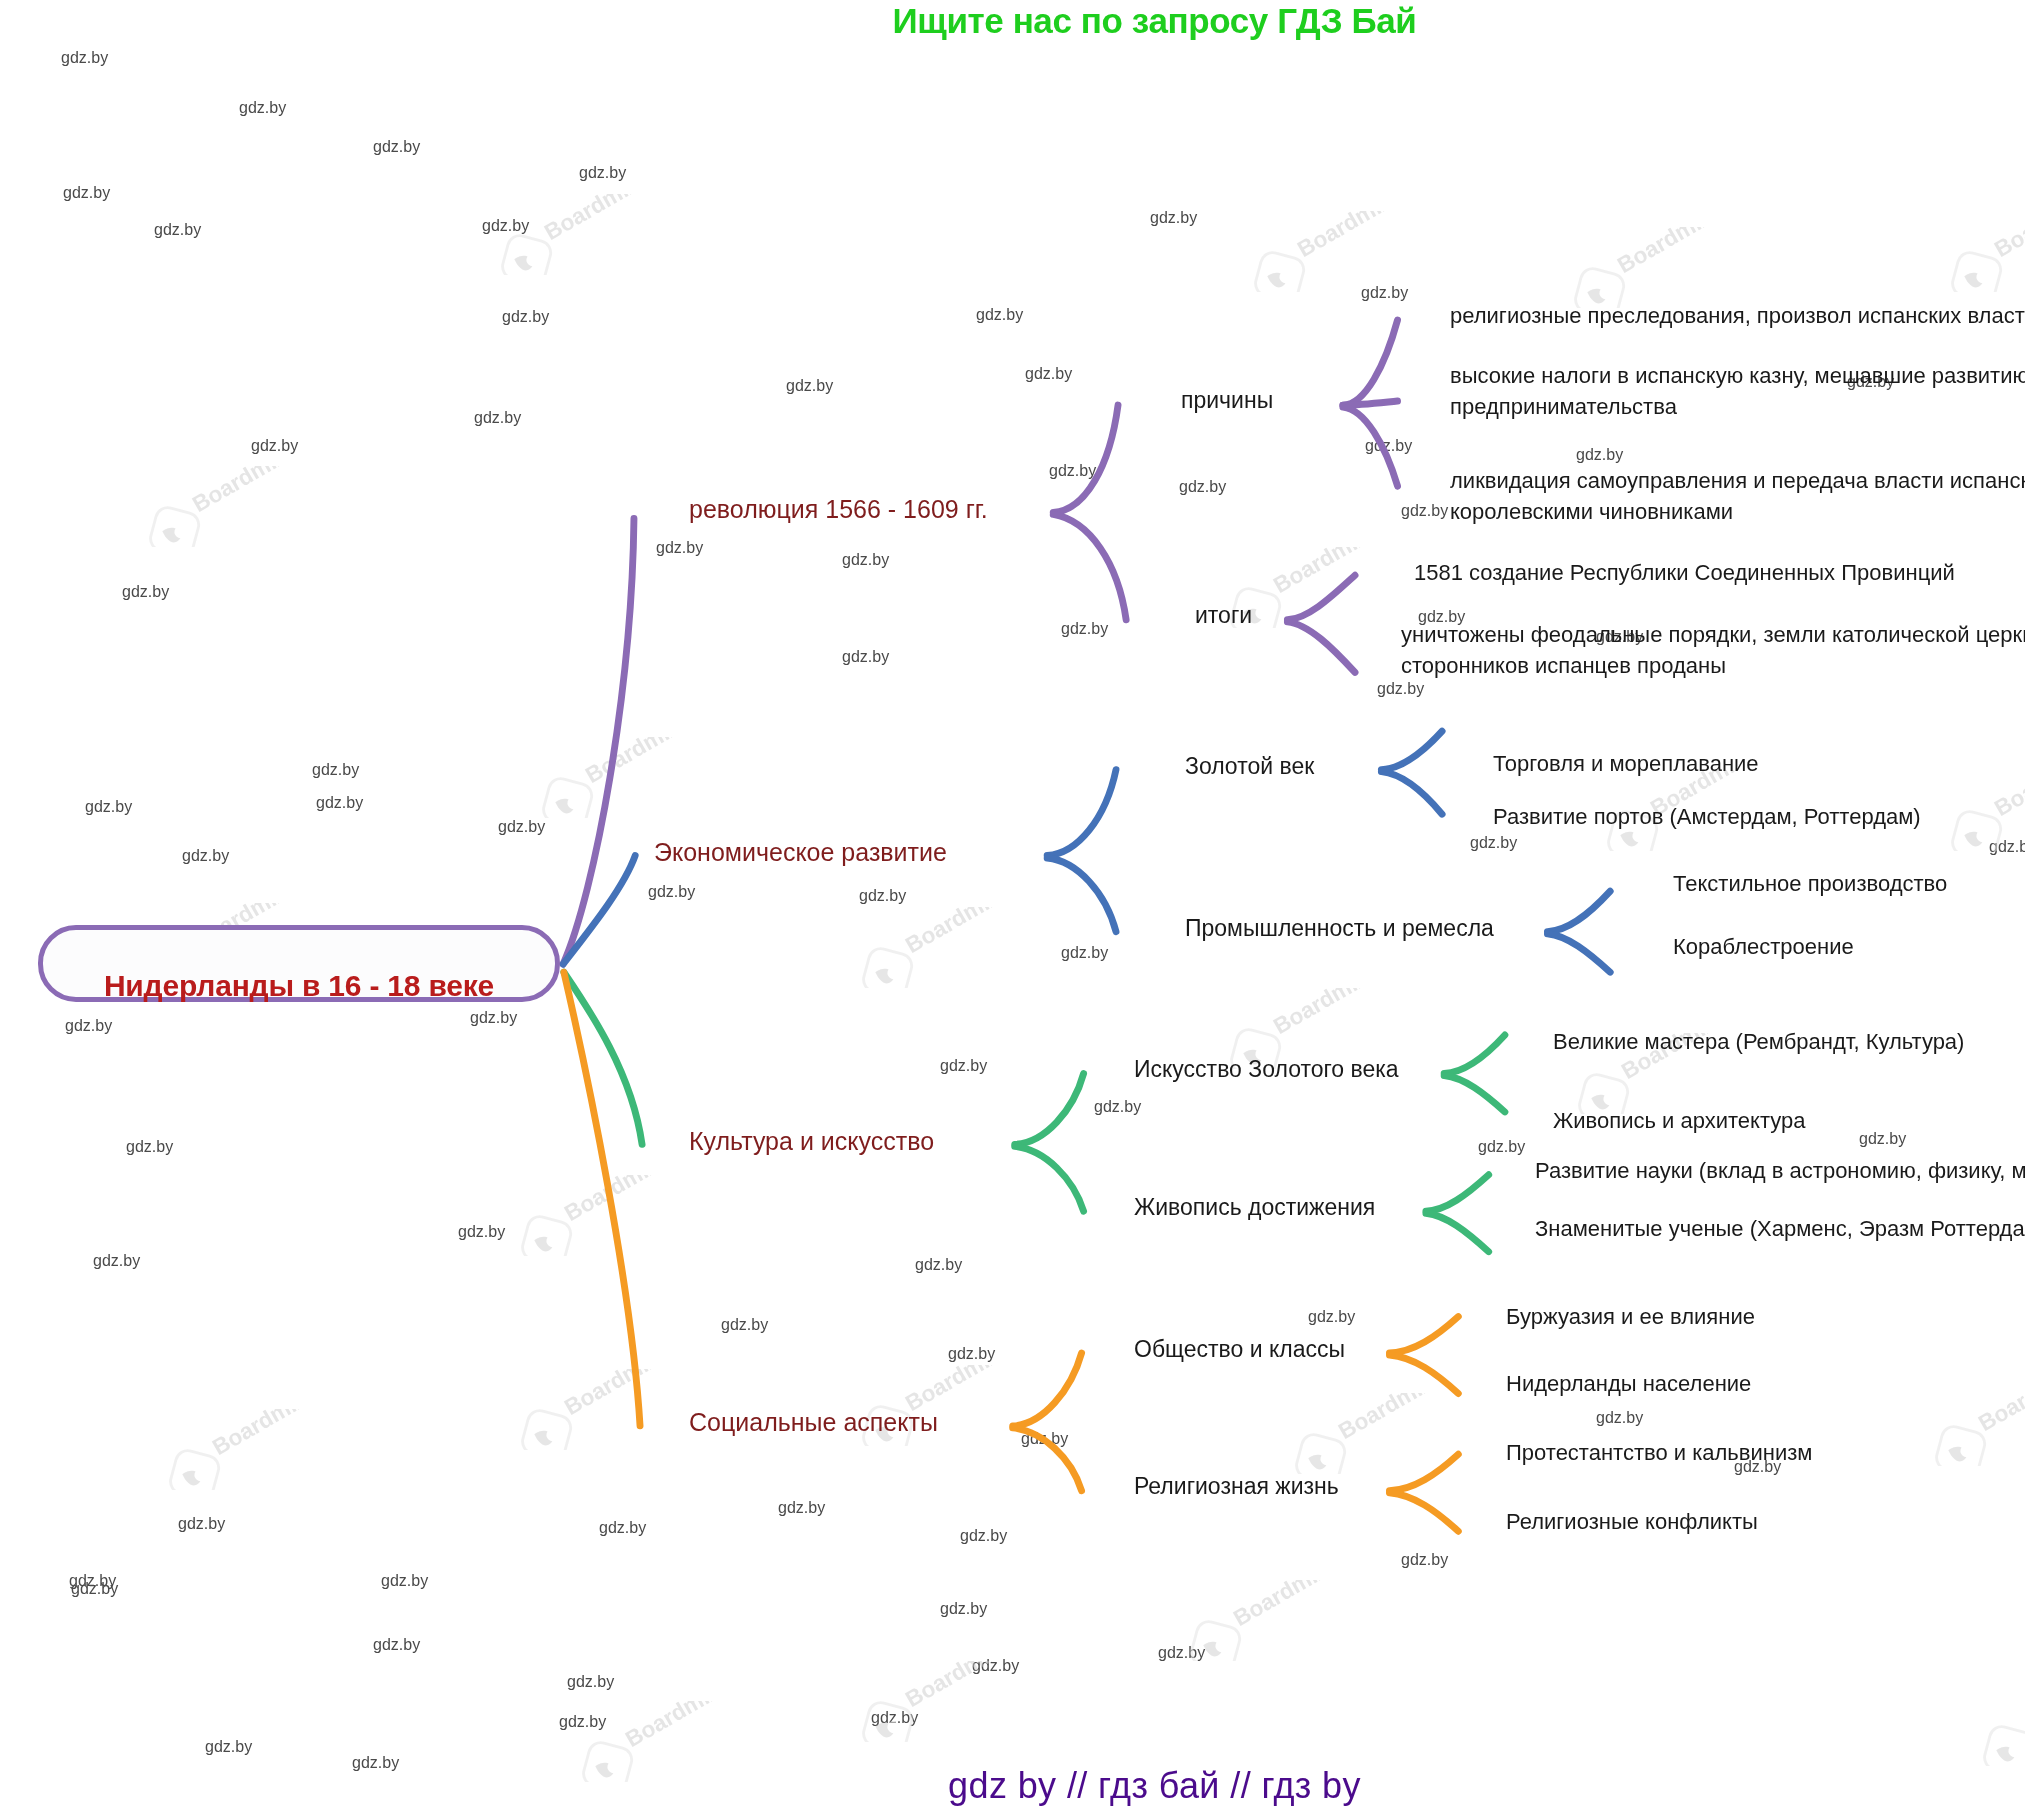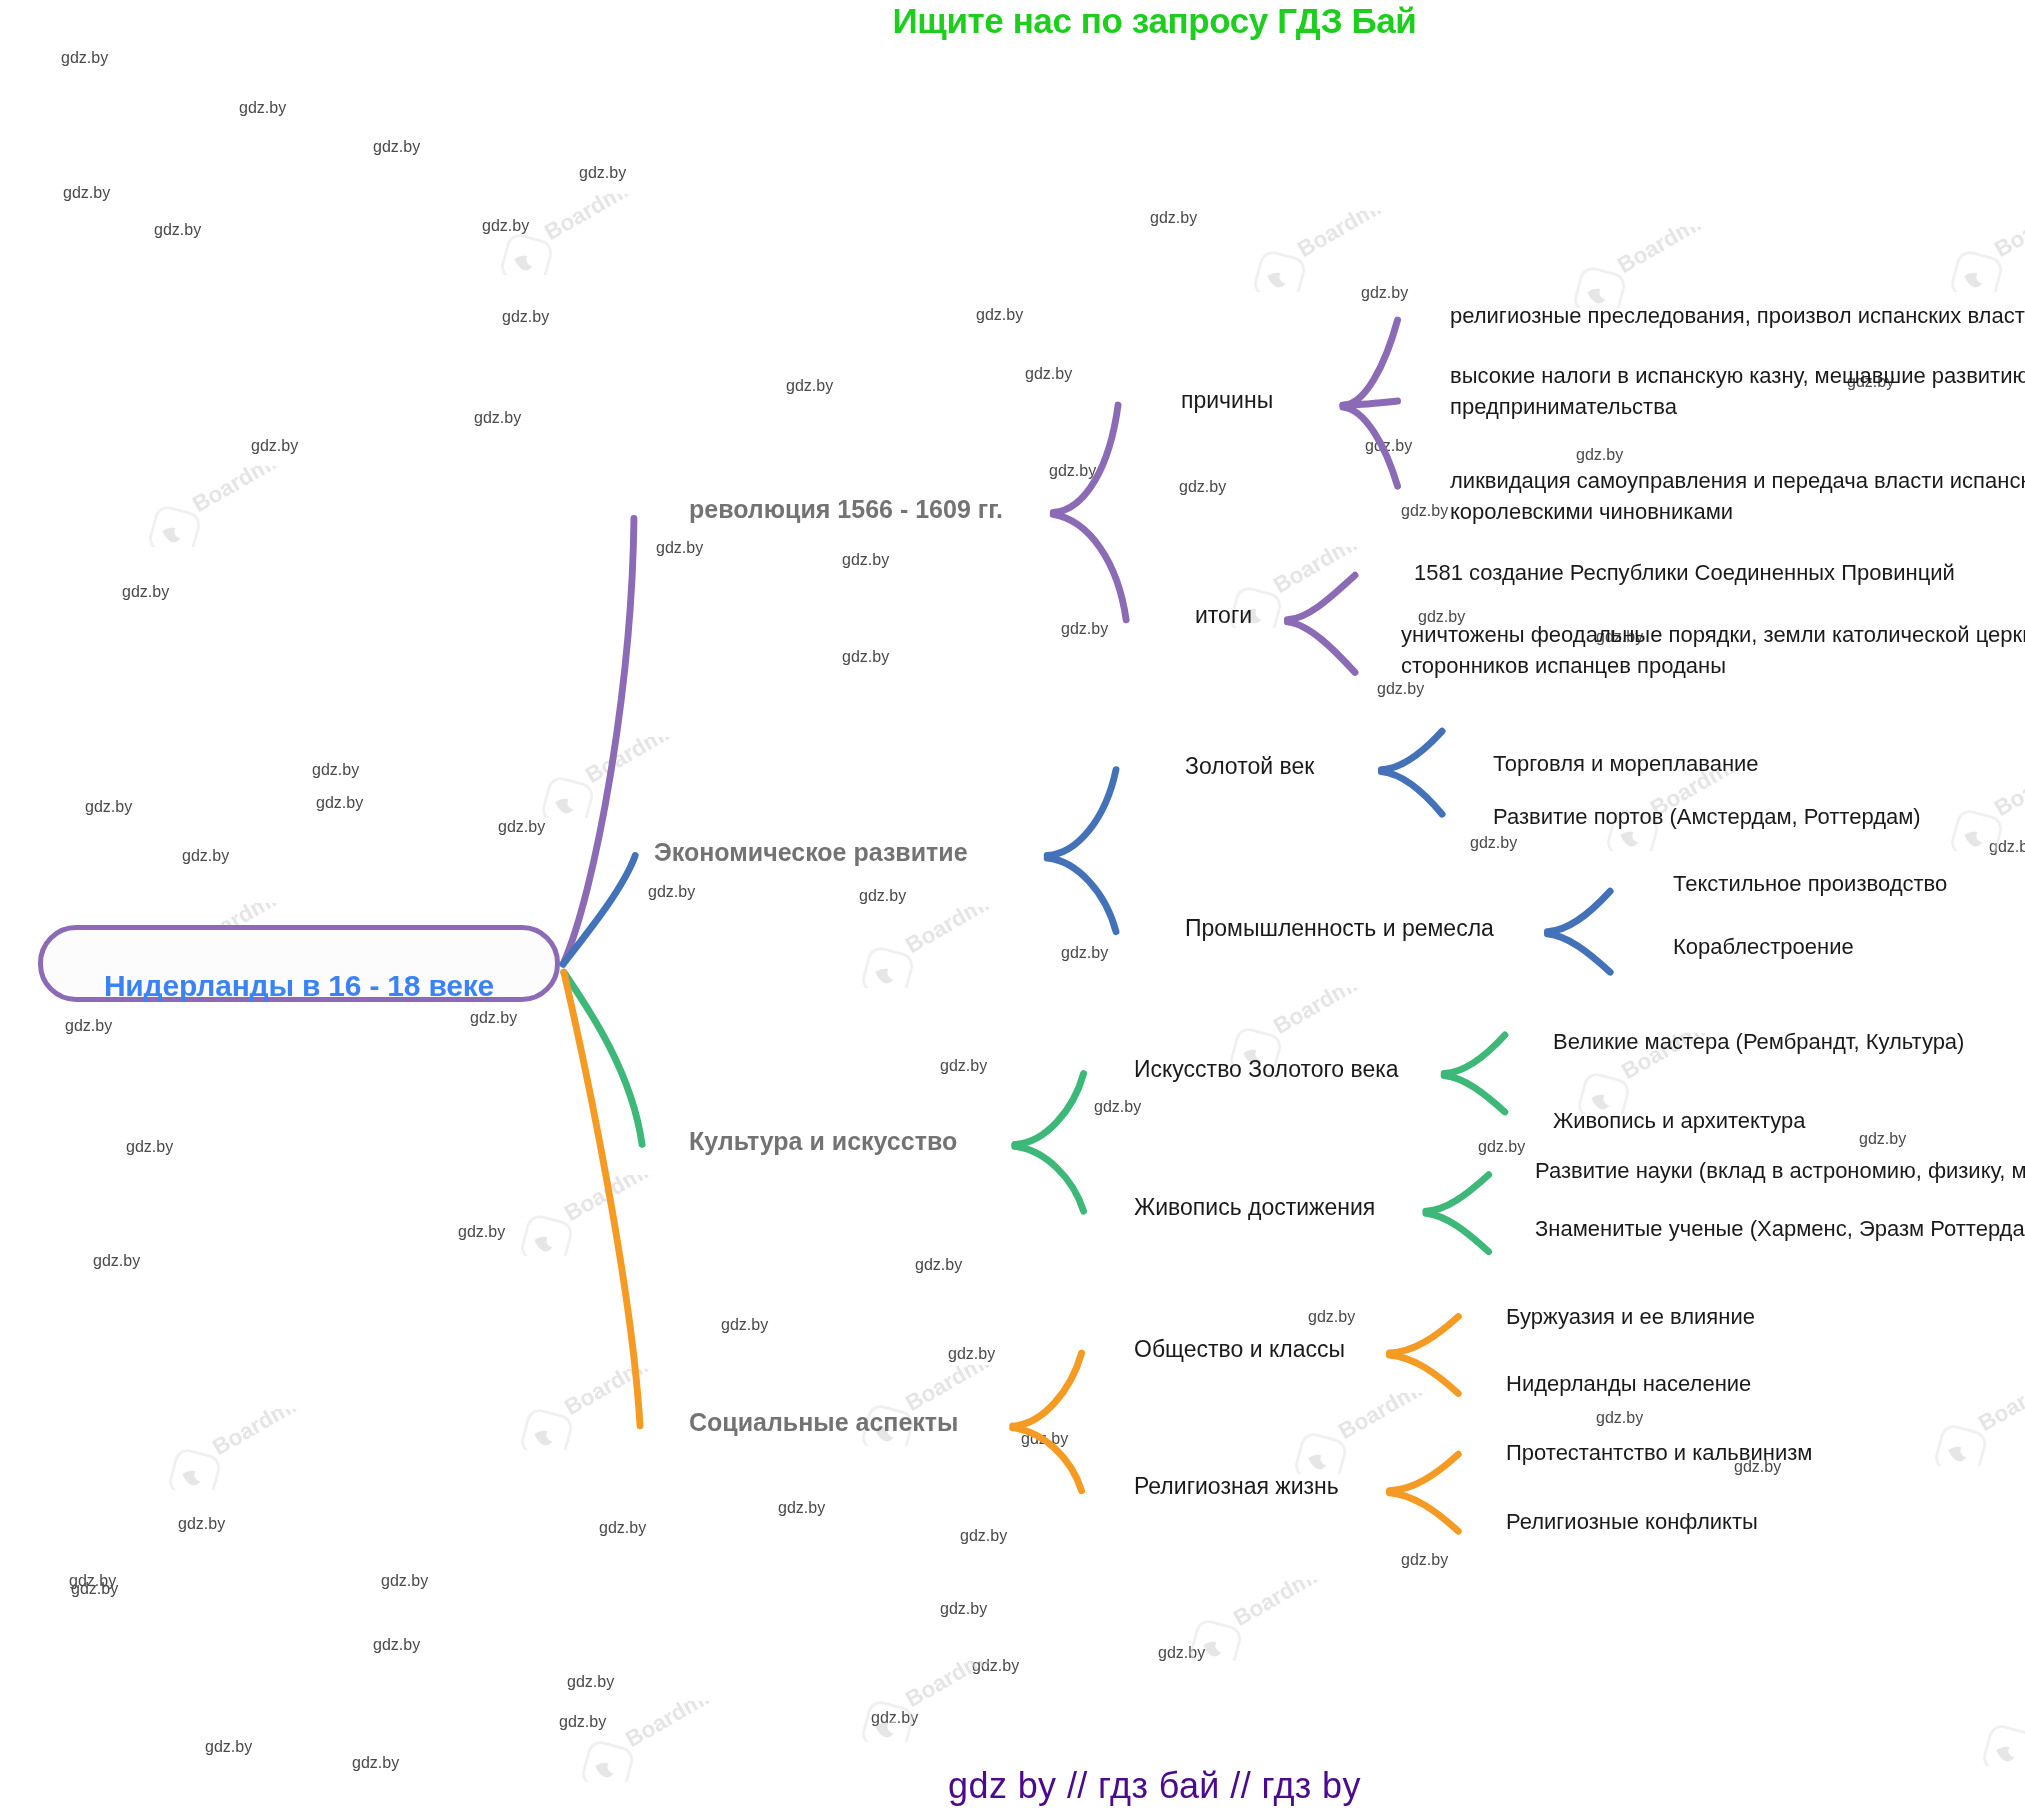--- a/index.html
+++ b/index.html
@@ -70,28 +70,28 @@
     background: #fcfcfd;
     box-sizing: border-box;
     display: flex;
     align-items: center;
     justify-content: center;
   }
   #root-node .root-label {
     font-size: 30px;
     font-weight: bold;
     letter-spacing: -0.2px;
-    color: #3b82f6;
+    color: #b91c1c;
     margin-top: 44px;
   }
 
   .lvl1 {
     font-size: 25px;
-    font-weight: bold;
-    color: #737373;
+    font-weight: normal;
+    color: #7f1d1d;
   }
   .lvl2 {
     font-size: 23px;
     color: #1a1a1a;
   }
   .lvl3 {
     font-size: 22px;
     color: #1a1a1a;
   }
   .lvl3.wrap {

